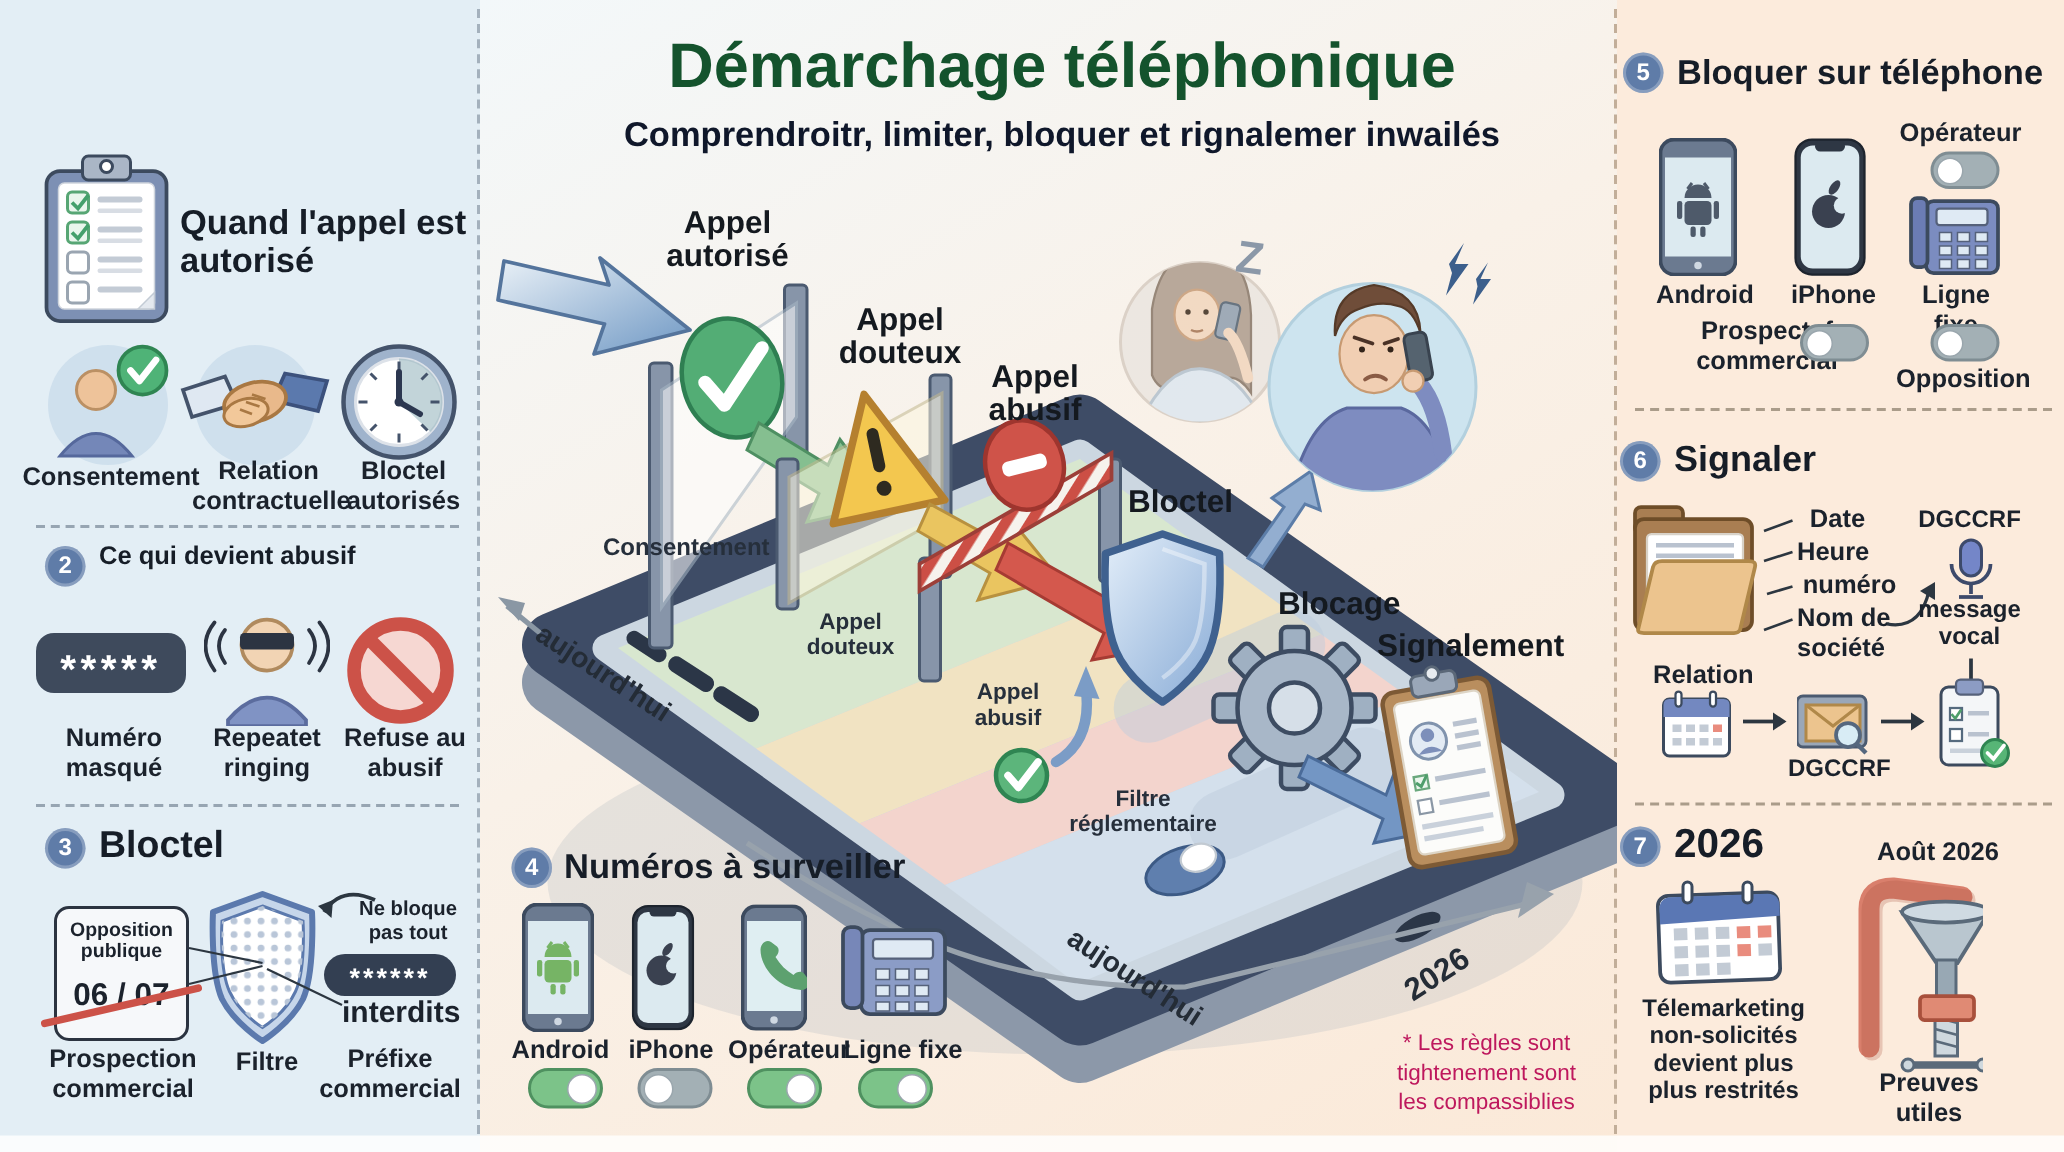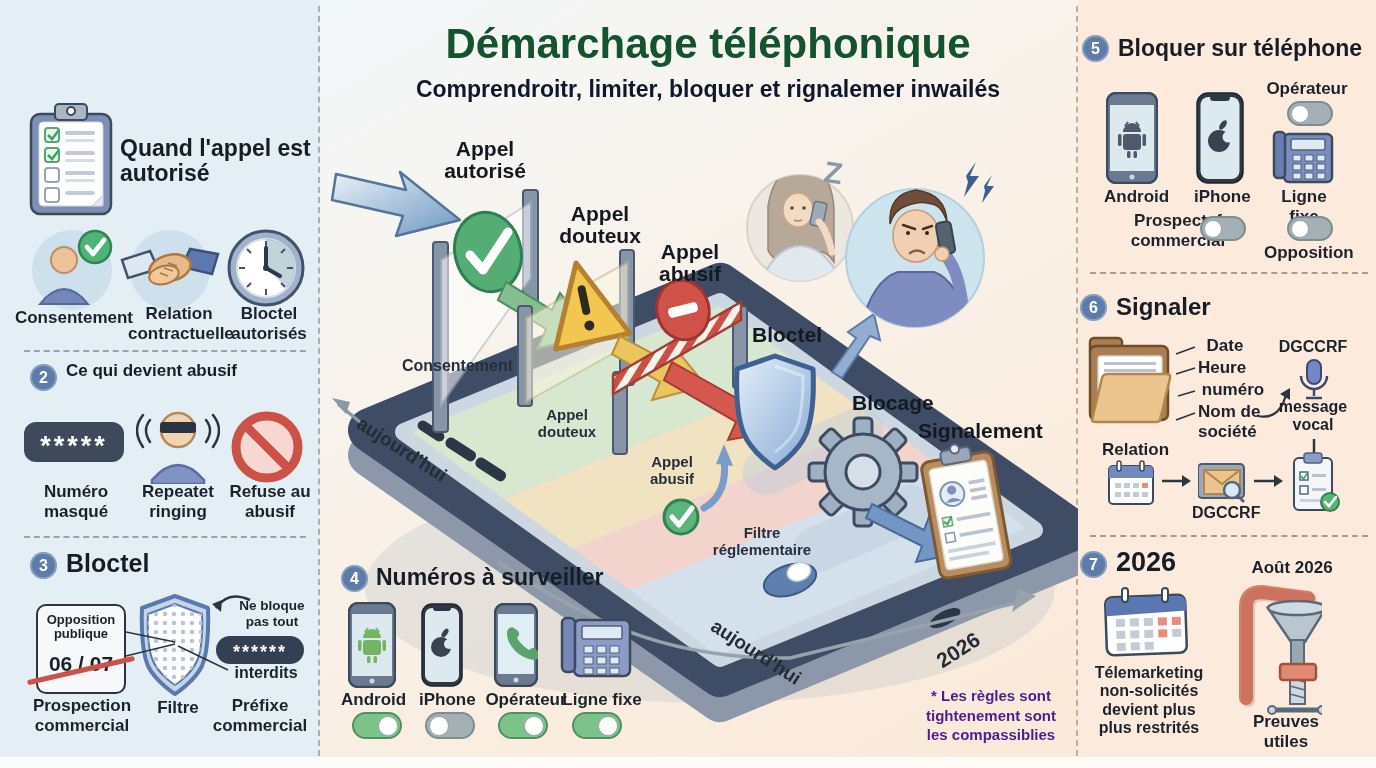--- a/index.html
+++ b/index.html
@@ -207,21 +207,21 @@
 <div class="abs flowlab" style="left:852px;top:392px;width:100px;text-align:left">Blocage</div>
 <div class="abs flowlab" style="left:918px;top:420px;width:140px;text-align:left">Signalement</div>
 <div class="abs decklab" style="left:400px;top:357px;width:115px;font-size:16px">Consentement</div>
 <div class="abs decklab" style="left:530px;top:406px;width:74px">Appel douteux</div>
 <div class="abs decklab" style="left:632px;top:453px;width:80px">Appel abusif</div>
 <div class="abs decklab" style="left:706px;top:524px;width:112px">Filtre réglementaire</div>
 <div class="abs" style="left:348px;top:446px;width:130px;font-size:19px;font-weight:800;transform:rotate(33deg);color:#242c36">aujourd'hui</div>
 <div class="abs" style="left:702px;top:650px;width:134px;font-size:19px;font-weight:800;transform:rotate(33deg);color:#242c36">aujourd'hui</div>
 <div class="abs" style="left:932px;top:628px;width:84px;font-size:21px;font-weight:800;transform:rotate(-33deg);color:#242c36">2026</div>
 <div class="abs" style="left:824px;top:156px;font-size:30px;font-weight:700;color:#8b98a8;transform:rotate(8deg)">Z</div>
-<div class="abs pre" style="left:916px;top:686px;width:150px;font-size:15px;font-weight:700;text-align:center;line-height:1.3;color:#4c1d95">* Les règles sont
+<div class="abs pre" style="left:916px;top:686px;width:150px;font-size:15px;font-weight:400;text-align:center;line-height:1.3;color:#be185d">* Les règles sont
 tightenement sont
 les compassiblies</div>
 
 <svg class="abs" style="left:26px;top:102px" width="90" height="118" viewBox="0 0 90 118">
   <rect x="5" y="12" width="80" height="100" rx="9" fill="#7d90b4" stroke="#3c4a5e" stroke-width="2.5"></rect>
   <rect x="13" y="20" width="64" height="84" rx="4" fill="#fff" stroke="#d0d5dd"></rect>
   <rect x="29" y="2" width="32" height="16" rx="4" fill="#aab6c6" stroke="#3c4a5e" stroke-width="2"></rect>
   <circle cx="45" cy="9" r="4" fill="#fff" stroke="#3c4a5e" stroke-width="2"></circle>
   <g>
     <rect x="19" y="26" width="14" height="14" rx="3" fill="#e9f6ec" stroke="#57a674" stroke-width="2"></rect>
@@ -327,21 +327,21 @@
 </svg>
 <svg class="abs" style="left:118px;top:594px" width="200" height="108" viewBox="0 0 200 108">
   <line x1="8" y1="38" x2="57" y2="48" stroke="#2c3640" stroke-width="1.5"></line>
   <line x1="8" y1="62" x2="57" y2="50" stroke="#2c3640" stroke-width="1.5"></line>
   <line x1="60" y1="52" x2="110" y2="76" stroke="#2c3640" stroke-width="1.5"></line>
   <path d="M132,6 q-22,-10 -34,8" stroke="#2c3640" stroke-width="2.5" fill="none"></path>
   <polygon points="94,10 104,6 103,18" fill="#2c3640"></polygon>
 </svg>
 <div class="abs cap" style="left:236px;top:598px;width:72px;font-size:13.5px">Ne bloque pas tout</div>
 <div class="abs pill-dark" style="left:216px;top:636px;width:88px;height:28px;font-size:18px;letter-spacing:2px;border-radius:14px;background:#333f52;padding-top:5px;box-sizing:border-box">******</div>
-<div class="abs cap" style="left:228px;top:664px;width:76px;font-size:16px">interdits</div>
+<div class="abs cap" style="left:228px;top:664px;width:76px;font-size:20px">interdits</div>
 <div class="abs cap" style="left:32px;top:696px;width:100px">Prospection commercial</div>
 <div class="abs cap" style="left:146px;top:698px;width:64px">Filtre</div>
 <div class="abs cap" style="left:212px;top:696px;width:96px">Préfixe commercial</div>
 
 <div class="abs badge" style="left:341px;top:565px">4</div>
 <div class="abs sec-title" style="left:376px;top:565px;width:250px;font-size:23px">Numéros à surveiller</div>
 
 <svg class="abs" style="left:348px;top:602px" width="48" height="86" viewBox="0 0 48 86">
   <rect x="1" y="1" width="46" height="84" rx="9" fill="#6b7a90" stroke="#3c4a5e" stroke-width="2.5"></rect>
   <rect x="4" y="12" width="40" height="62" fill="#dceaf0"></rect>

